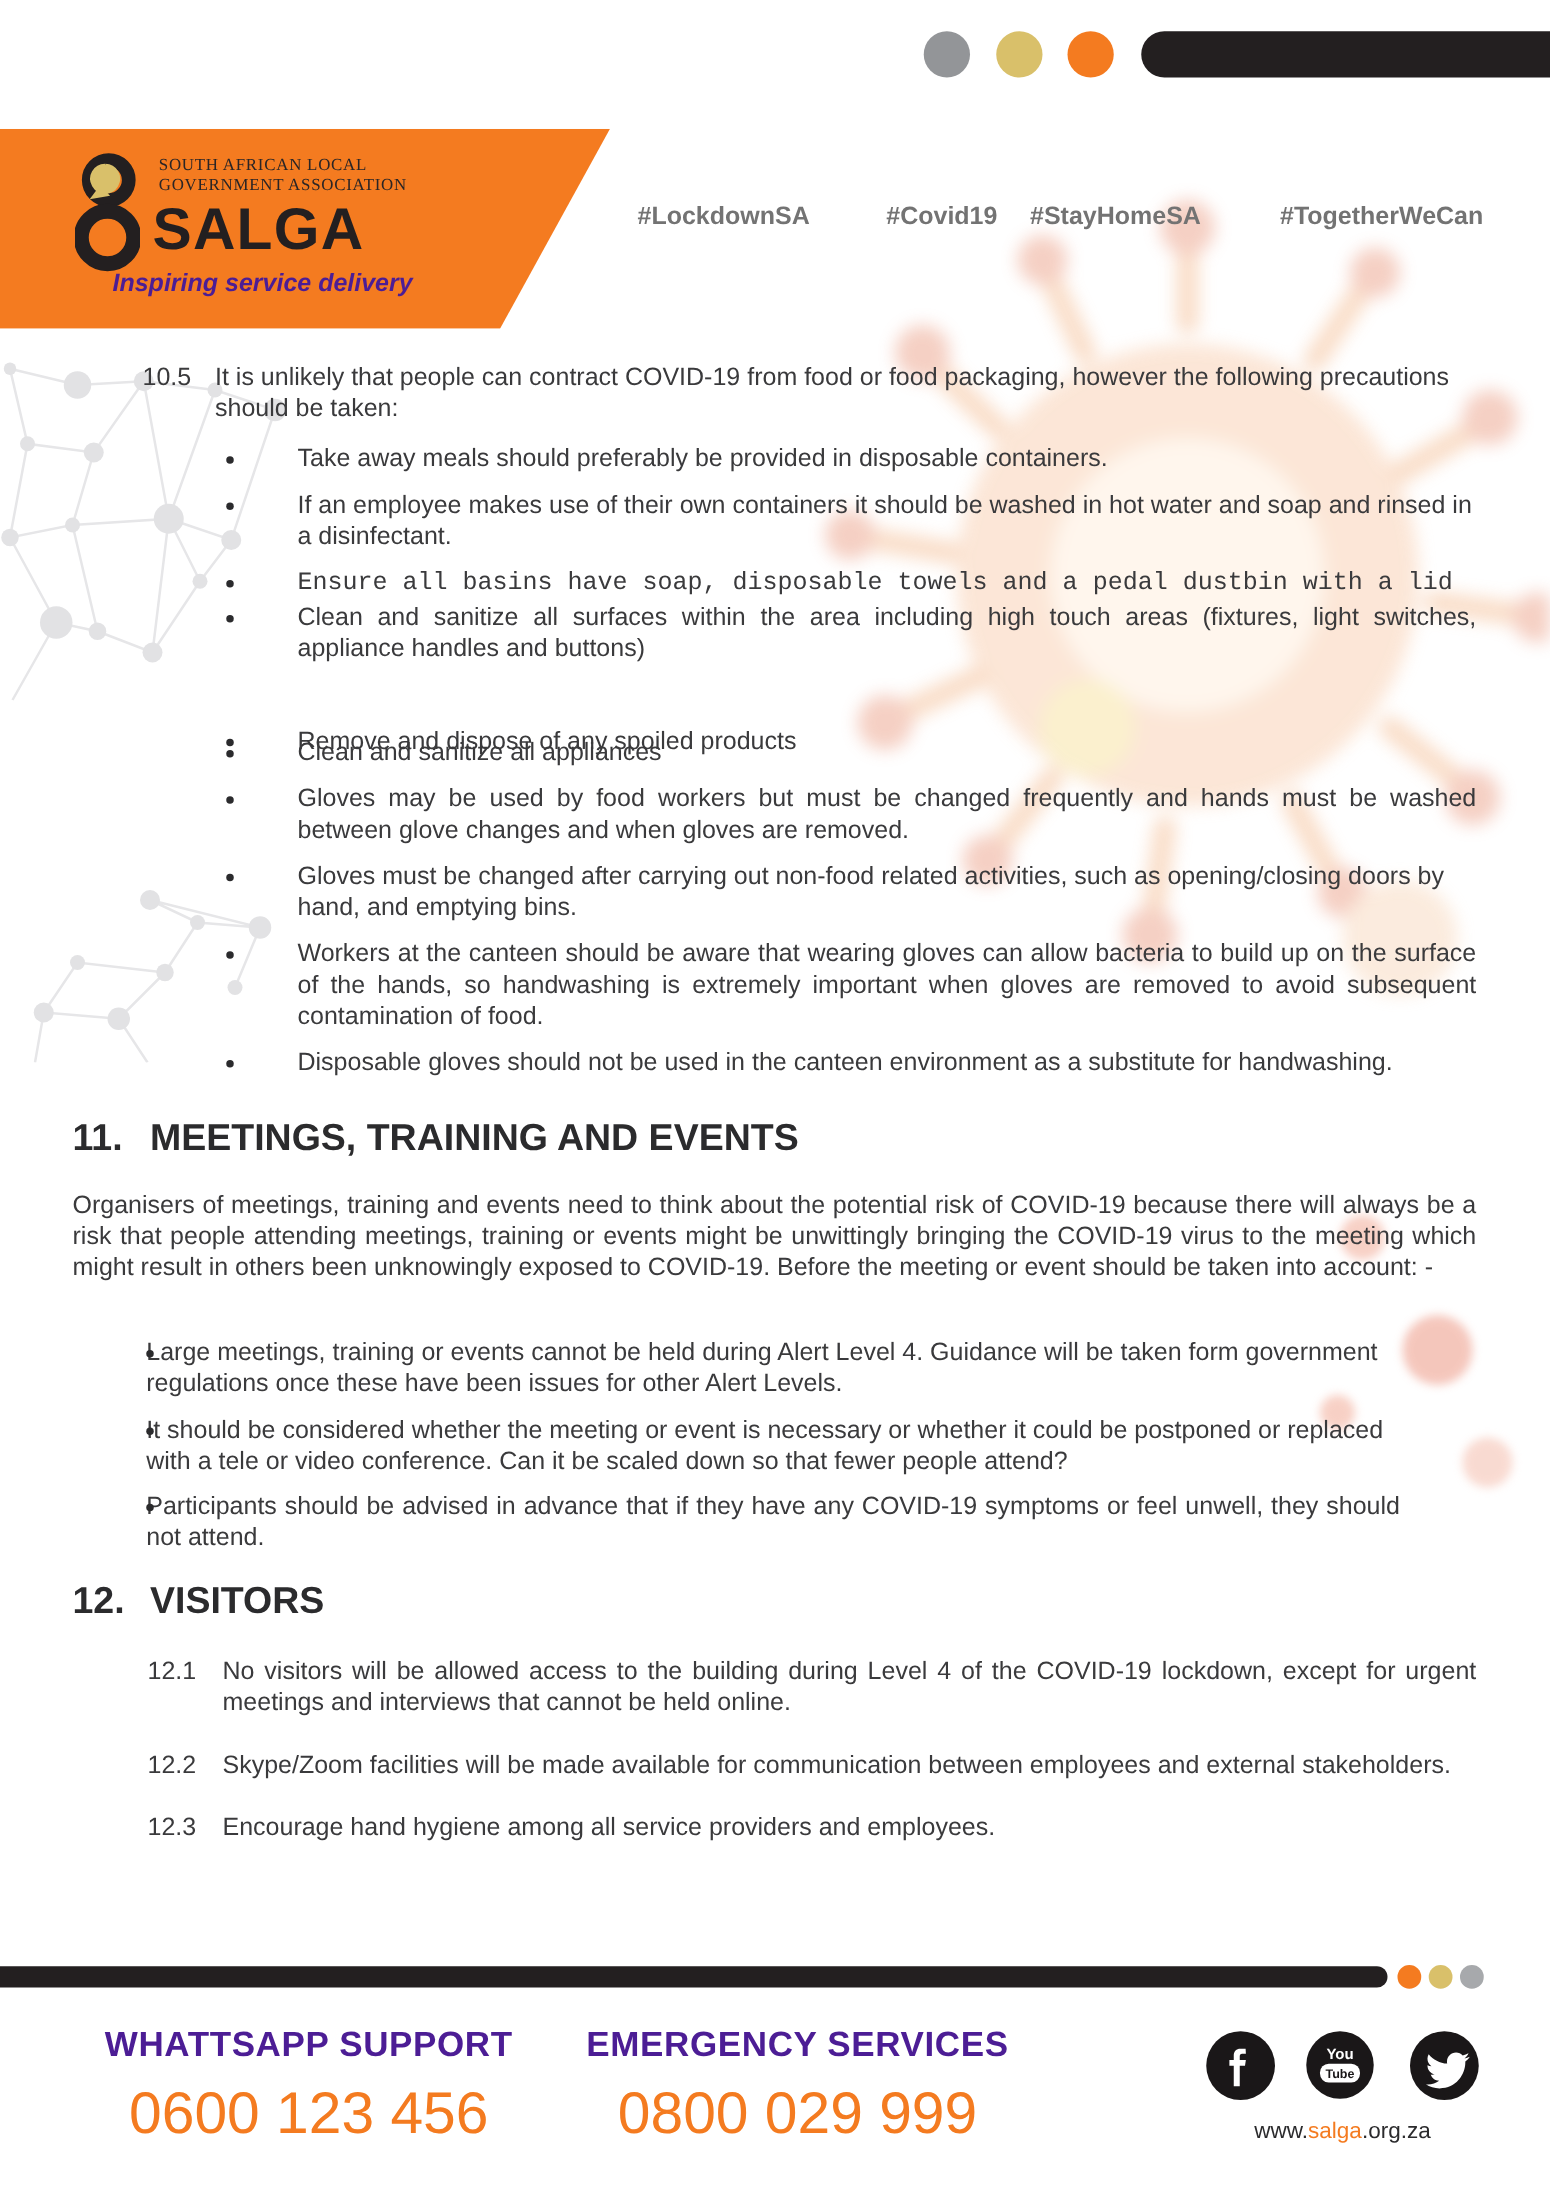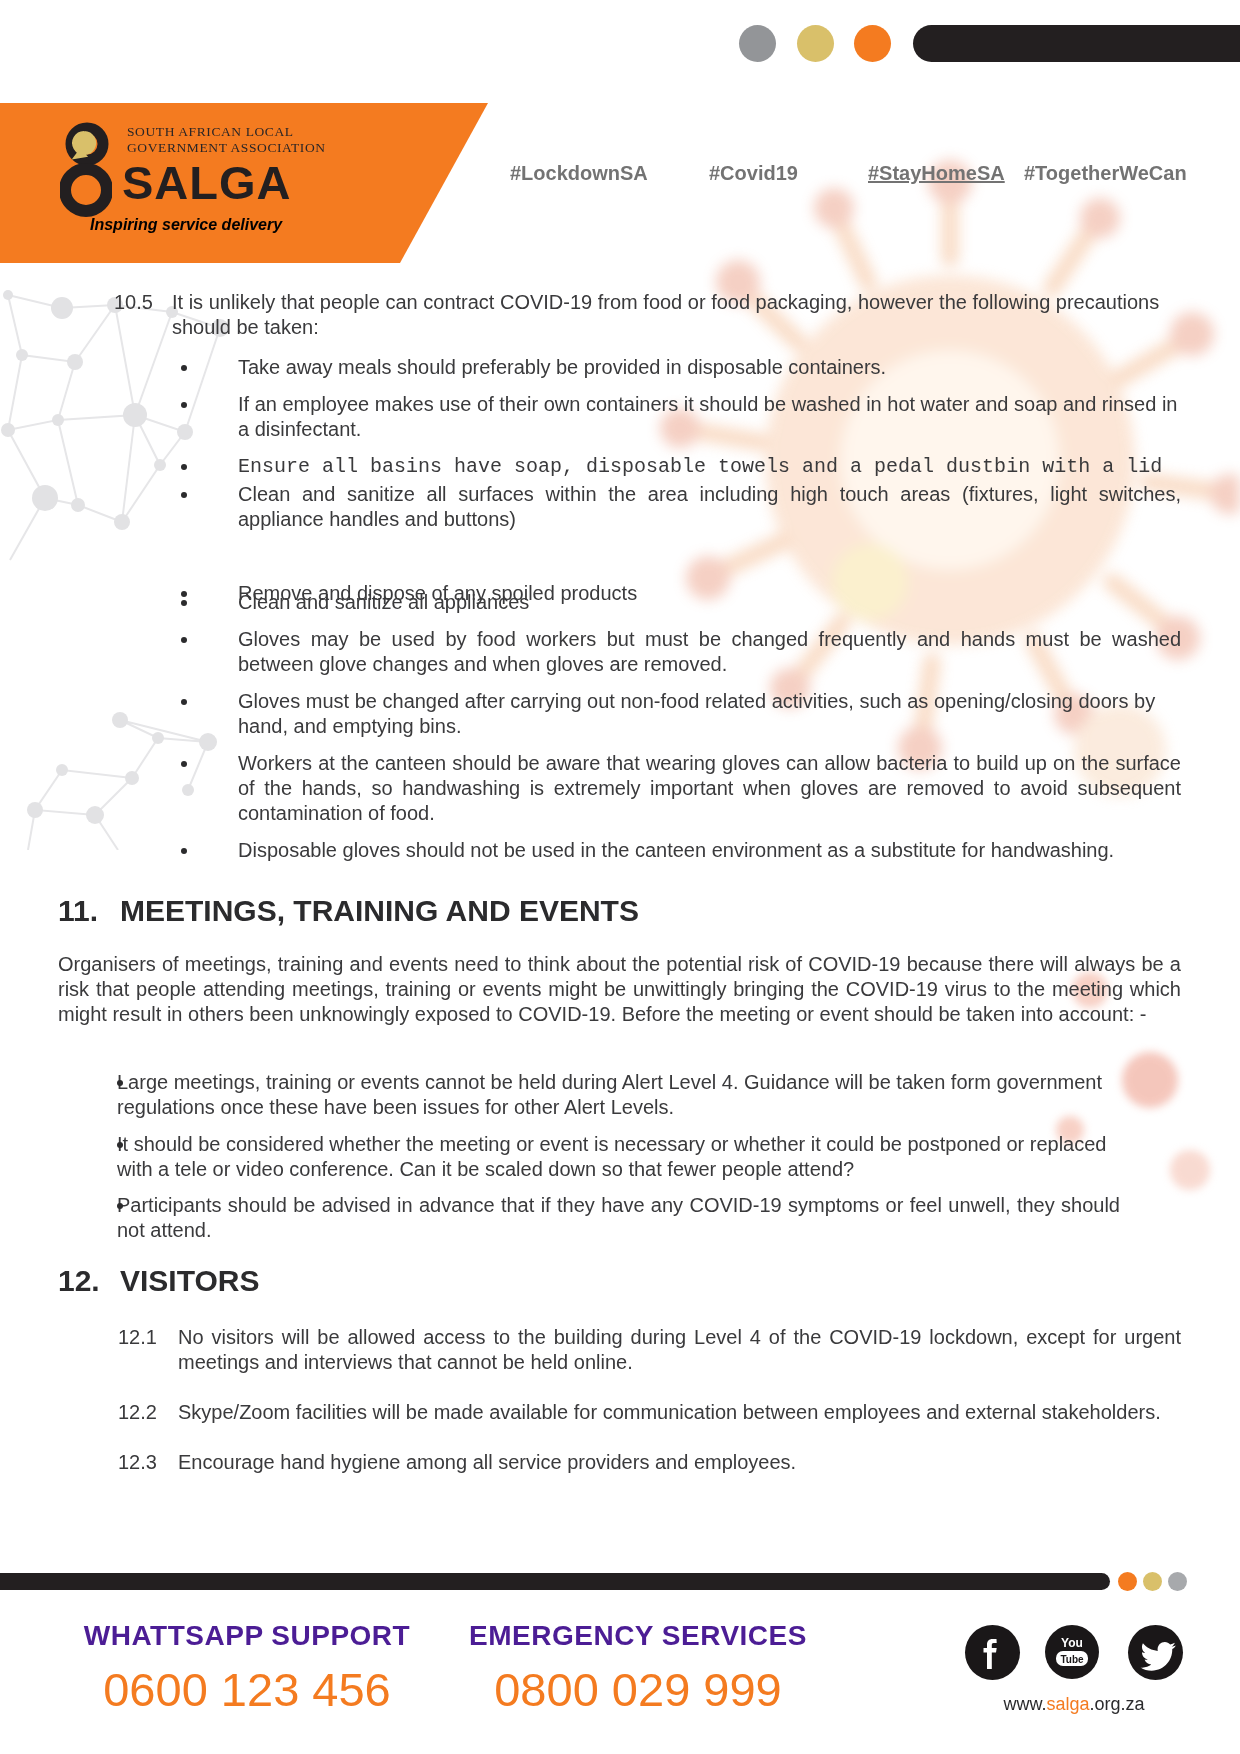--- a/index.html
+++ b/index.html
@@ -13,22 +13,22 @@
   .topbar{position:absolute;top:25px;left:913px;right:0;height:37px;background:#231f20;
           border-radius:19px 0 0 19px;}
 
   
   .banner{position:absolute;top:103px;left:0;width:500px;height:160px;background:#f47b20;
           clip-path:polygon(0 0,488px 0,400px 100%,0 100%);}
   .logo-org{position:absolute;top:21px;left:127px;font-family:"Liberation Serif",serif;
             font-size:13.5px;line-height:16px;letter-spacing:.6px;color:#2a2526;}
   .logo-name{position:absolute;top:52px;left:122px;font-size:47px;font-weight:bold;
              letter-spacing:1px;color:#231f20;}
-  .logo-tag{position:absolute;top:113px;left:90px;font-size:16px;font-weight:bold;
-            font-style:italic;color:#000000;}
+  .logo-tag{position:absolute;top:113px;left:90px;font-size:20px;font-weight:bold;
+            font-style:italic;color:#4c1d95;}
   .hashtag{position:absolute;top:162px;font-size:20px;font-weight:bold;color:#737373;}
 
   
   .net{position:absolute;left:0;top:250px;}
   .virus{position:absolute;left:560px;top:130px;filter:blur(7px);opacity:.55;}
   .blobs{position:absolute;left:1000px;top:940px;filter:blur(4px);opacity:.5;}
 
   
   .body-txt{font-size:20px;line-height:25px;color:#3a3a3c;}
   .just{text-align:justify;}
@@ -152,21 +152,21 @@
     <div class="logo-org">
       <div>SOUTH AFRICAN LOCAL</div>
       <div>GOVERNMENT ASSOCIATION</div>
     </div>
     <div class="logo-name">SALGA</div>
     <div class="logo-tag">Inspiring service delivery</div>
   </div>
 
   <span class="hashtag" style="left:510px;">#LockdownSA</span>
   <span class="hashtag" style="left:709px;">#Covid19</span>
-  <span class="hashtag" style="left:868px;text-decoration:underline;">#StayHomeSA</span>
+  <span class="hashtag" style="left:824px;">#StayHomeSA</span>
   <span class="hashtag" style="left:1024px;">#TogetherWeCan</span>
 
   <div class="num-item body-txt" style="top:290px;">
     <span class="num">10.5</span>
     <div class="txt">It is unlikely that people can contract COVID-19 from food or food packaging, however the following precautions should be taken:</div>
   </div>
 
   <div class="b105 body-txt" style="top:355px;">
     <span class="dotmark"></span>
     <div class="txt">Take away meals should preferably be provided in disposable containers.</div>

